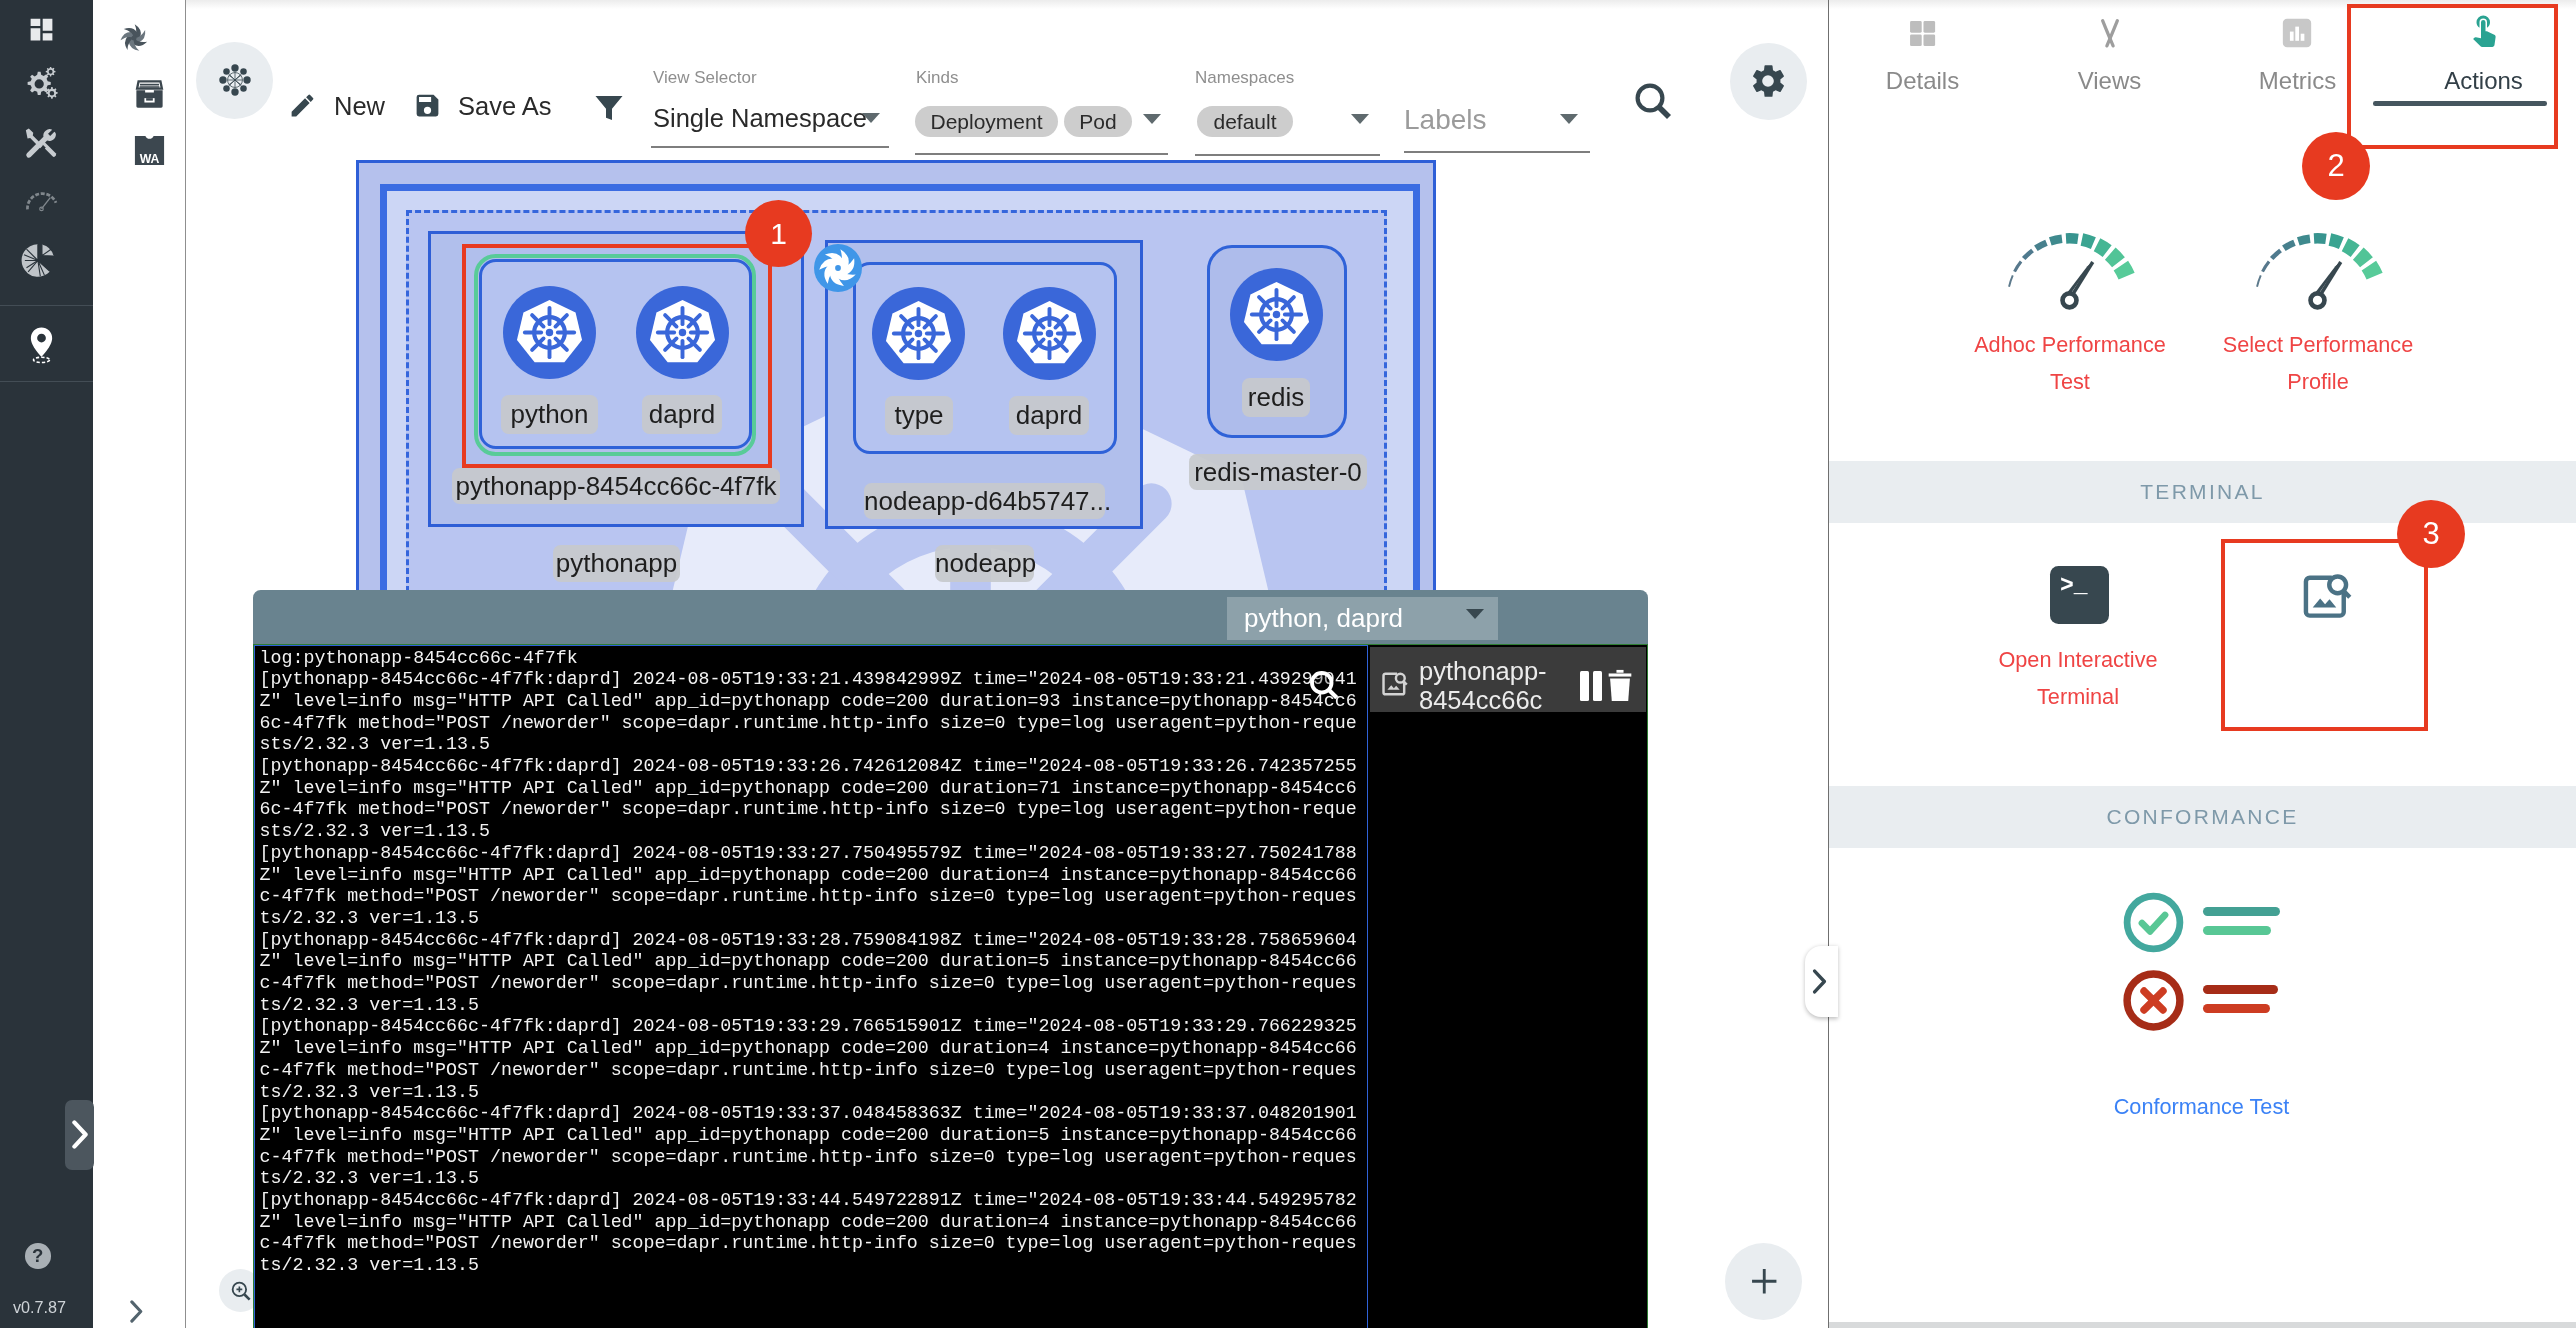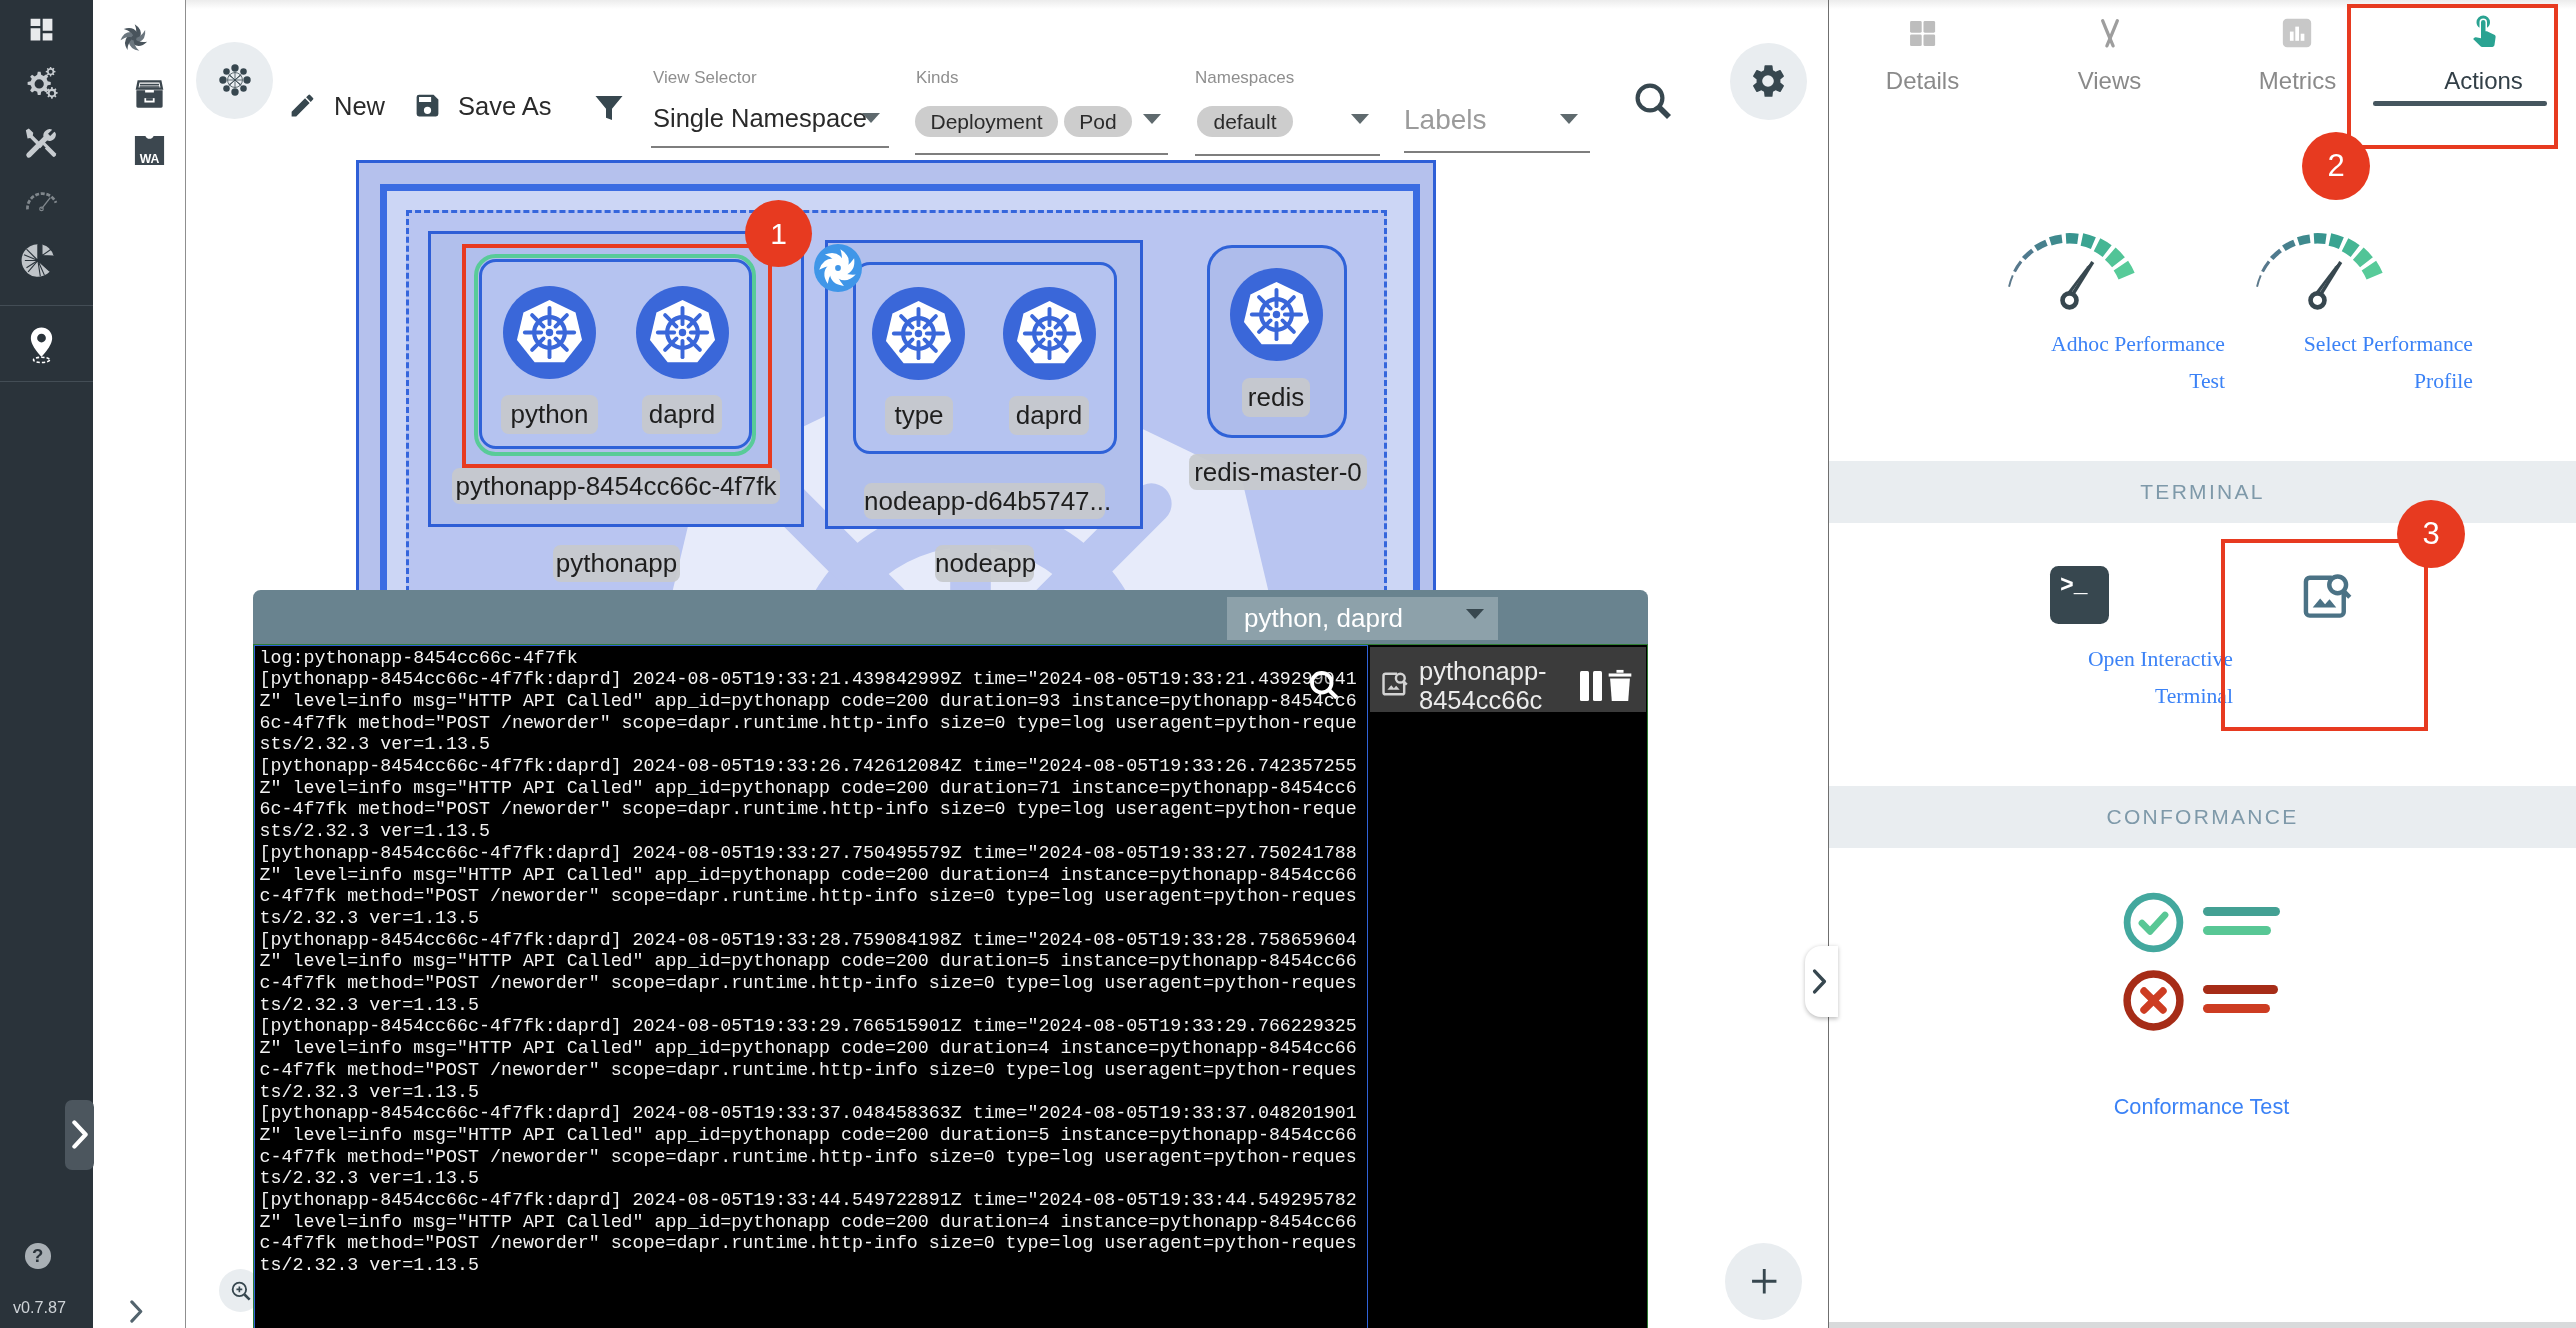--- a/index.html
+++ b/index.html
@@ -2,21 +2,21 @@
 <html style="font-size:12.4px"><head><meta charset="utf-8">
 <style>
 * { margin:0; padding:0; box-sizing:border-box; }
 html,body { width:2576px; height:1329px; overflow:hidden; background:#fff;
   font-family:"Liberation Sans", sans-serif; }
 .abs { position:absolute; }
 .pill { position:absolute; background:rgba(199,201,204,.92); border-radius:7.7px; color:#1e1e1e; text-align:center; white-space:nowrap; }
 .badge { position:absolute; background:#e73a20; border-radius:50%; color:#fff; text-align:center; z-index:40; }
 .band { position:absolute; left:0; width:100%; background:#e9edf0; color:#7e99a9; letter-spacing:2.3px; font-size:21px; text-align:center; }
 .tablabel { position:absolute; width:187px; text-align:center; font-size:24px; color:#8a8a8a; }
-.iconlabel { position:absolute; width:310px; text-align:right; font-size:21.7px; color:#3b82f6; line-height:37px;font-family:Liberation Serif, serif; }
+.iconlabel { position:absolute; width:310px; text-align:center; font-size:21.7px; color:#ef4444; line-height:37px; }
 .redbox { position:absolute; border:4.6px solid #e73a20; z-index:30; }
 .glabel { position:absolute; color:#8f8f8f; font-size:17px; }
 .chip { position:absolute; background:#cdcdcd; border-radius:15.5px; color:#2b2b2b; font-size:21px; text-align:center; }
 .uline { position:absolute; height:1.5px; background:#7e7e7e; }
 .tri { position:absolute; width:0; height:0; border-left:9.3px solid transparent; border-right:9.3px solid transparent; border-top:10px solid #5f6a6e; }
 </style></head>
 <body>
 
 <div class="abs" style="left:0;top:0;width:93px;height:1329px;background:#2a333a;z-index:50">
 <svg class="abs" style="left:27px;top:14.7px" width="29" height="29" viewBox="0 0 24 24" fill="#e8eaec">

